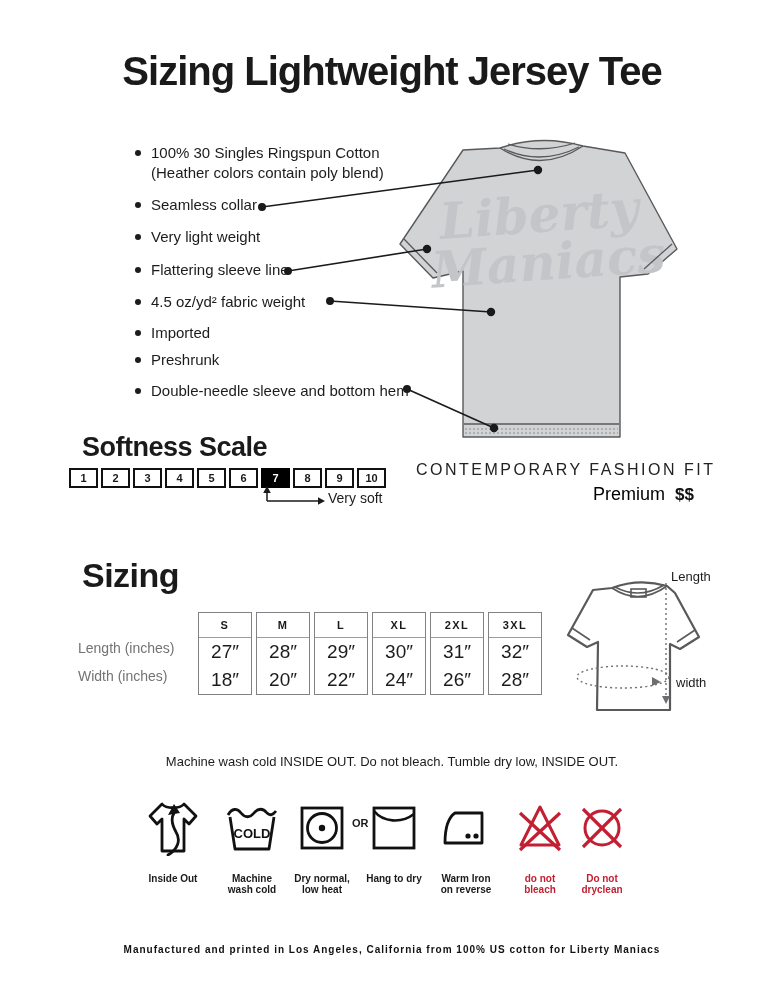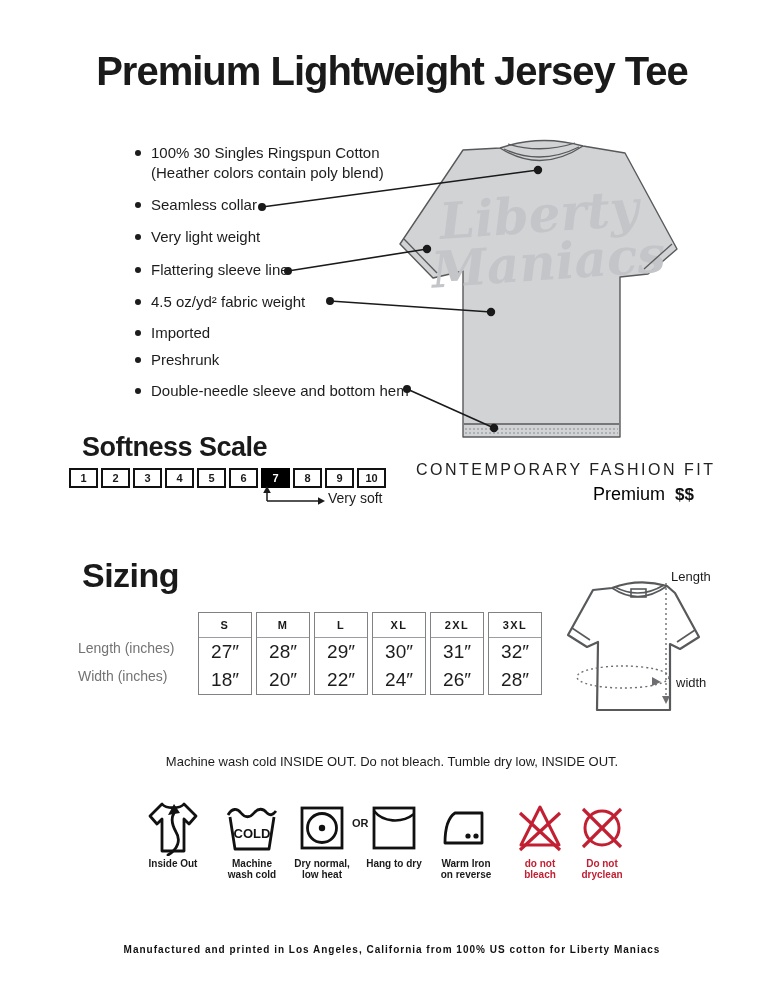--- a/index.html
+++ b/index.html
@@ -47,39 +47,39 @@
              justify-content:center;font-size:11px;font-weight:bold;letter-spacing:1.5px;}
   .size-val{height:28px;display:flex;align-items:center;justify-content:center;
             font-size:19px;color:#1c1c1c;}
   .row-label{left:78px;font-size:14px;color:#737373;white-space:nowrap;}
   .row-label.len{top:640px;}
   .row-label.wid{top:668px;}
   .diagram-svg{top:560px;left:562px;}
 
   
   .care-text{top:754px;left:0;width:784px;text-align:center;font-size:13px;color:#1c1c1c;}
-  .care-item{top:800px;width:70px;display:flex;flex-direction:column;align-items:center;}
+  .care-item{top:800px;width:70px;display:flex;flex-direction:column;align-items:center;gap:15px;}
   .care-iconbox{height:56px;display:flex;align-items:center;justify-content:center;}
   .care-label{margin-top:2px;font-size:10px;font-weight:bold;line-height:11px;
               text-align:center;white-space:pre-line;color:#1a1a1a;}
   .care-label.red{color:#c22032;}
   .or-label{top:817px;left:352px;font-size:11px;font-weight:bold;}
 
   
   .footer{top:944px;left:0;width:784px;text-align:center;font-size:10px;font-weight:bold;
           letter-spacing:1px;color:#111;}
 
   svg{display:block;}
 </style>
 </head>
 <body>
 
 <div class="canvas">
 
-  <div class="abs title">Premium Lightweight Jersey Tee</div>
+  <div class="abs title">Sizing Lightweight Jersey Tee</div>
 
   <div class="abs features">
     <div class="feat wrap" style="top:143px">100% 30 Singles Ringspun Cotton (Heather colors contain poly blend)</div>
     <div class="feat" style="top:195px">Seamless collar</div>
     <div class="feat" style="top:227px">Very light weight</div>
     <div class="feat" style="top:260px">Flattering sleeve line</div>
     <div class="feat" style="top:292px">4.5 oz/yd² fabric weight</div>
     <div class="feat" style="top:323px">Imported</div>
     <div class="feat" style="top:350px">Preshrunk</div>
     <div class="feat" style="top:381px">Double-needle sleeve and bottom hem</div>

